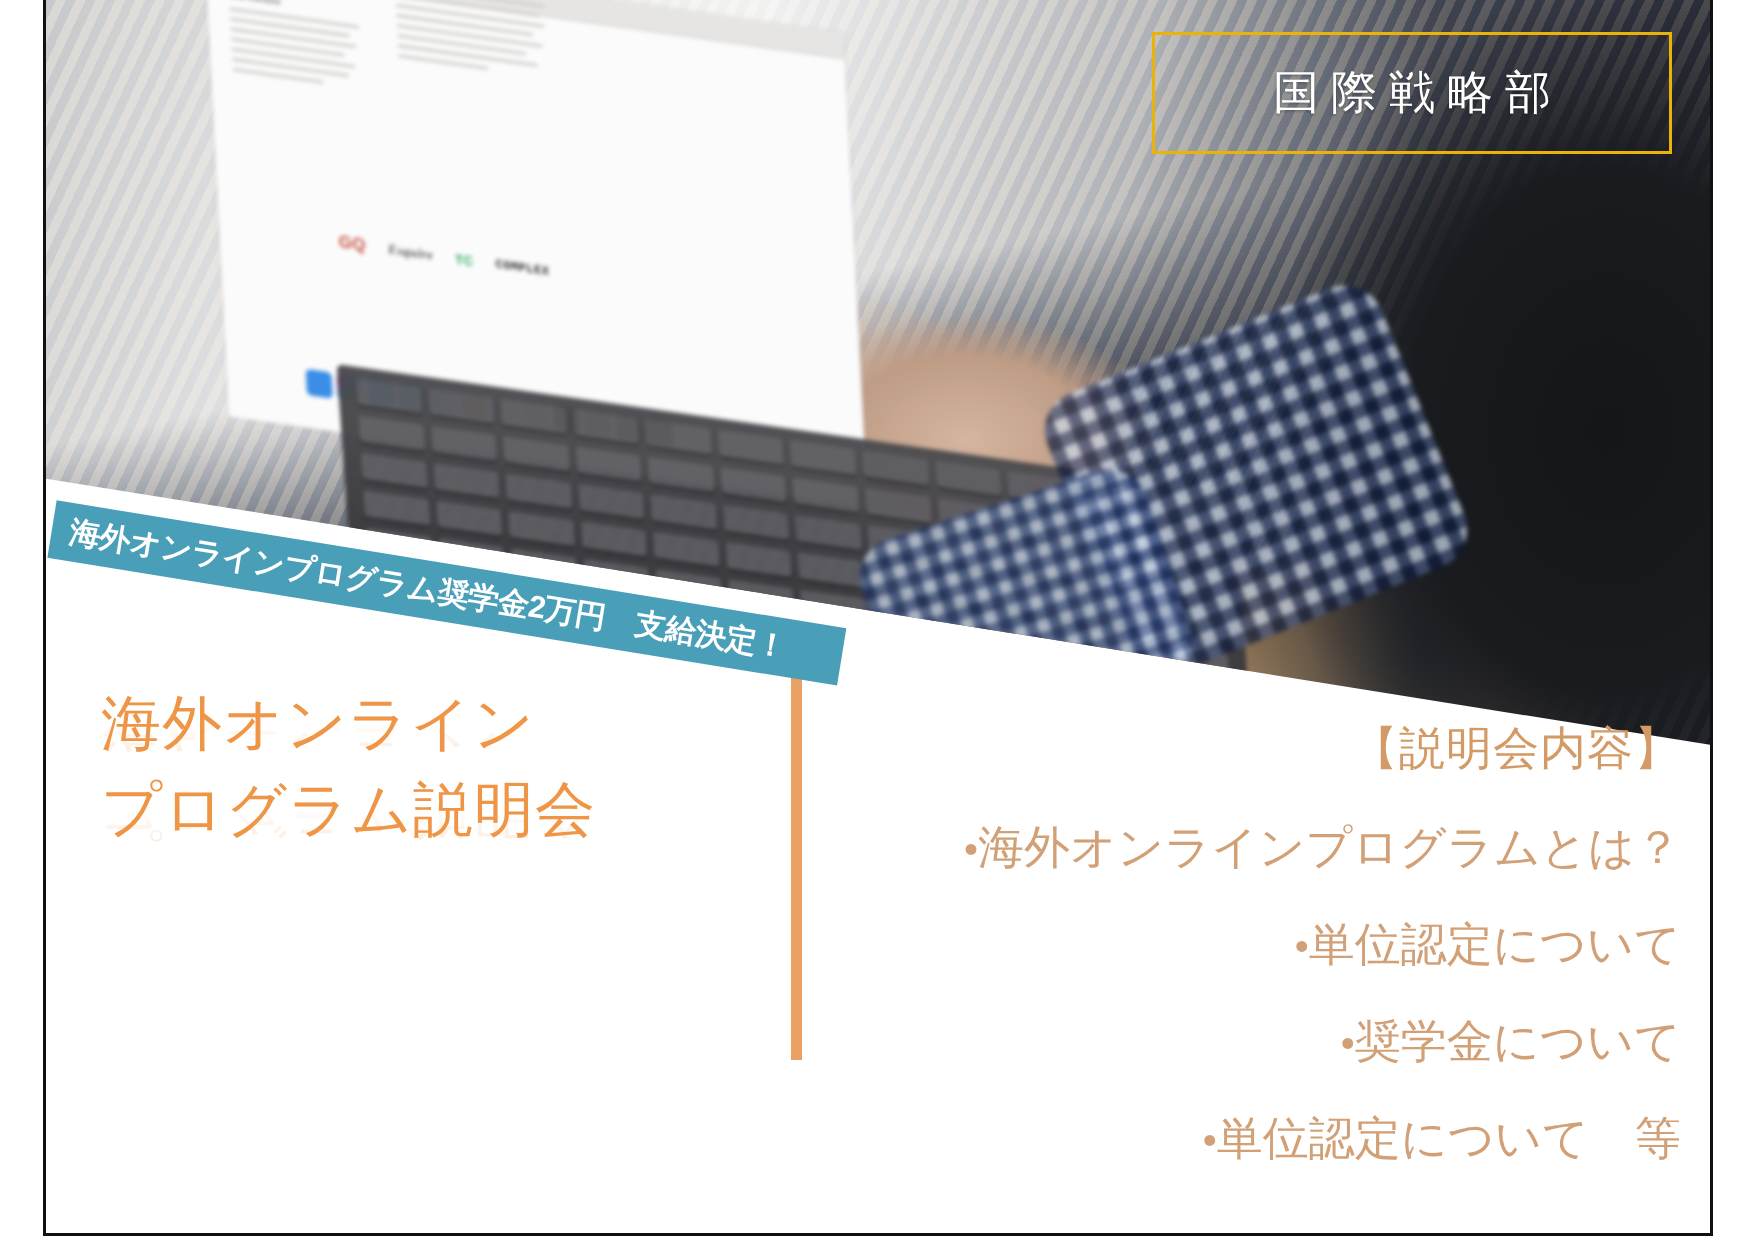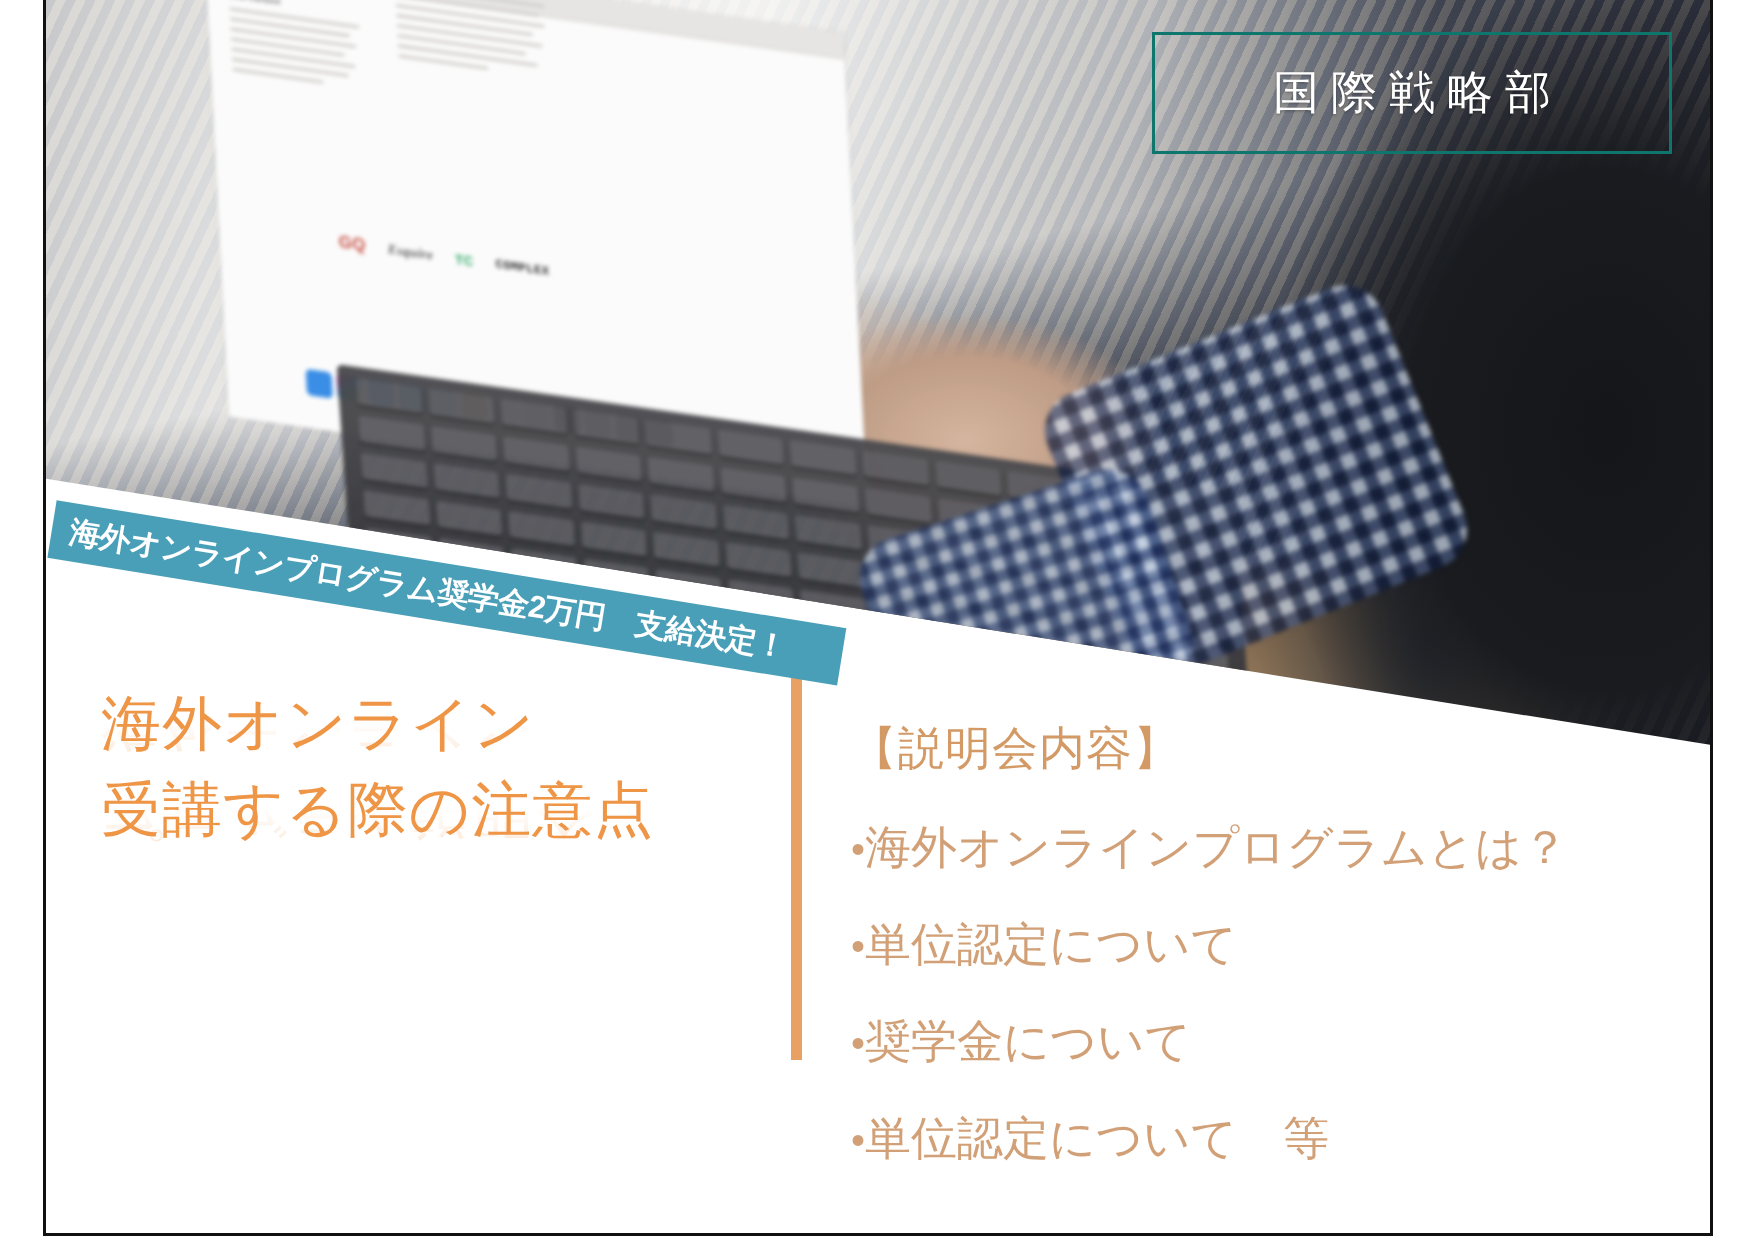--- a/index.html
+++ b/index.html
@@ -130,21 +130,21 @@
   }
   .keyrow { display: flex; gap: 7px; padding: 0 18px; margin-top: 11px; }
   .keyrow s { flex: 1; height: 26px; background: #5b5b60; border-radius: 4px; box-shadow: 0 2px 2px rgba(0,0,0,.45); display: block; }
   .blurwrap { filter: blur(2.2px); position: absolute; inset: 0; }
 
   
   .dept-box {
     position: absolute;
     right: 38px; top: 32px;
     width: 520px; height: 122px;
-    border: 3px solid #0f766e;
+    border: 3px solid #eab308;
     display: flex; align-items: center; justify-content: center;
     z-index: 30;
   }
   .dept-text {
     color: #ffffff;
     font-size: 46px;
     letter-spacing: 12px;
     text-indent: 12px;
     font-weight: 400;
     text-shadow: 0 1px 3px rgba(0,0,0,.35);
@@ -208,20 +208,21 @@
     left: 745px; top: 0px;
     width: 11px; height: 400px;
     background: #e9a163;
   }
 
   
   .content-col {
     position: absolute;
     left: 805px; top: 58px;
     width: 830px;
+    text-align: right;
   }
   .content-head {
     font-size: 46px;
     color: #d49a66;
     letter-spacing: 1px;
     margin-bottom: 4px;
     white-space: nowrap;
   }
   .bullet {
     font-size: 46px;
@@ -375,21 +376,21 @@
   </div>
 
   <div class="banner">
     <span class="banner-text">海外オンラインプログラム奨学金2万円　支給決定！</span>
   </div>
 
   <div class="lower">
 
     <div class="title-block">
       <div class="title-line l1" id="t1" data-echo="海外オンライン">海外オンライン</div>
-      <div class="title-line l2" id="t2" data-echo="プログラム説明会">受講する際の注意点</div>
+      <div class="title-line l2" id="t2" data-echo="プログラム説明会">プログラム説明会</div>
     </div>
 
     <div class="divider"></div>
 
     <div class="content-col">
       <div class="content-head">【説明会内容】</div>
       <div class="bullet"><span class="bdot">•</span><span>海外オンラインプログラムとは？</span></div>
       <div class="bullet"><span class="bdot">•</span><span>単位認定について</span></div>
       <div class="bullet"><span class="bdot">•</span><span>奨学金について</span></div>
       <div class="bullet"><span class="bdot">•</span><span>単位認定について　等</span></div>

